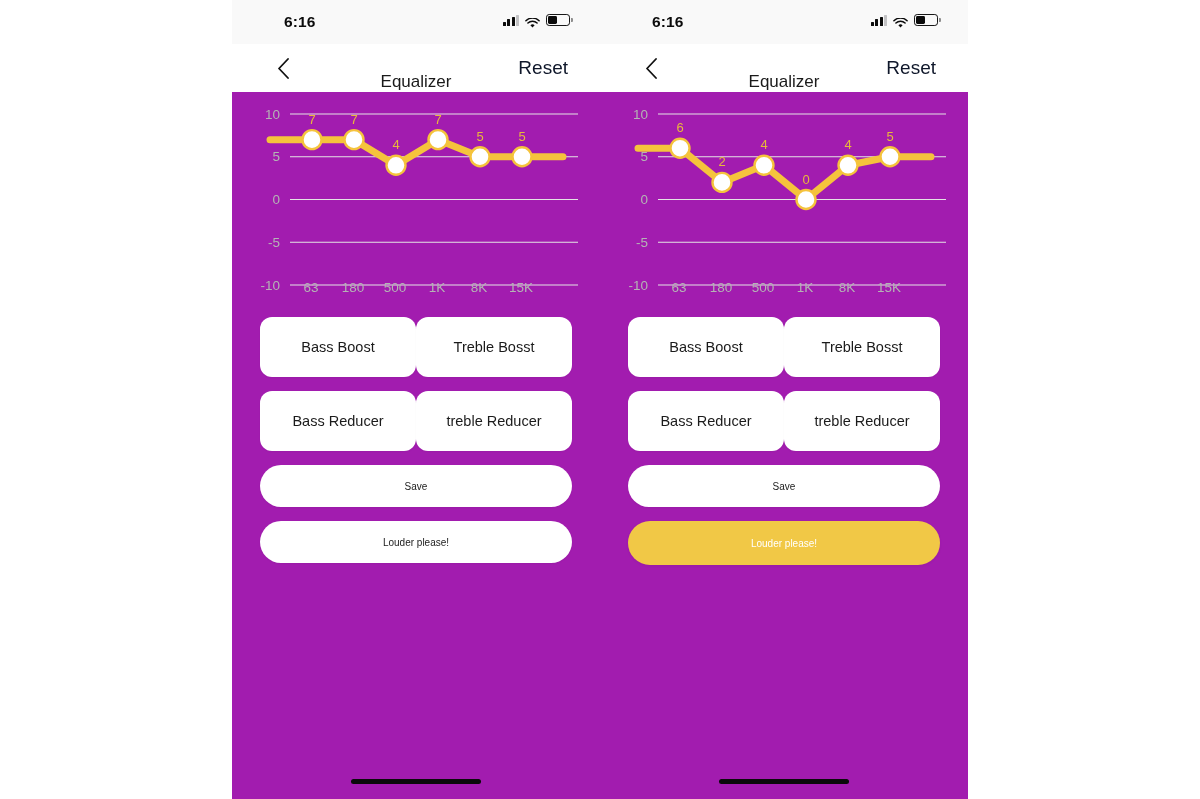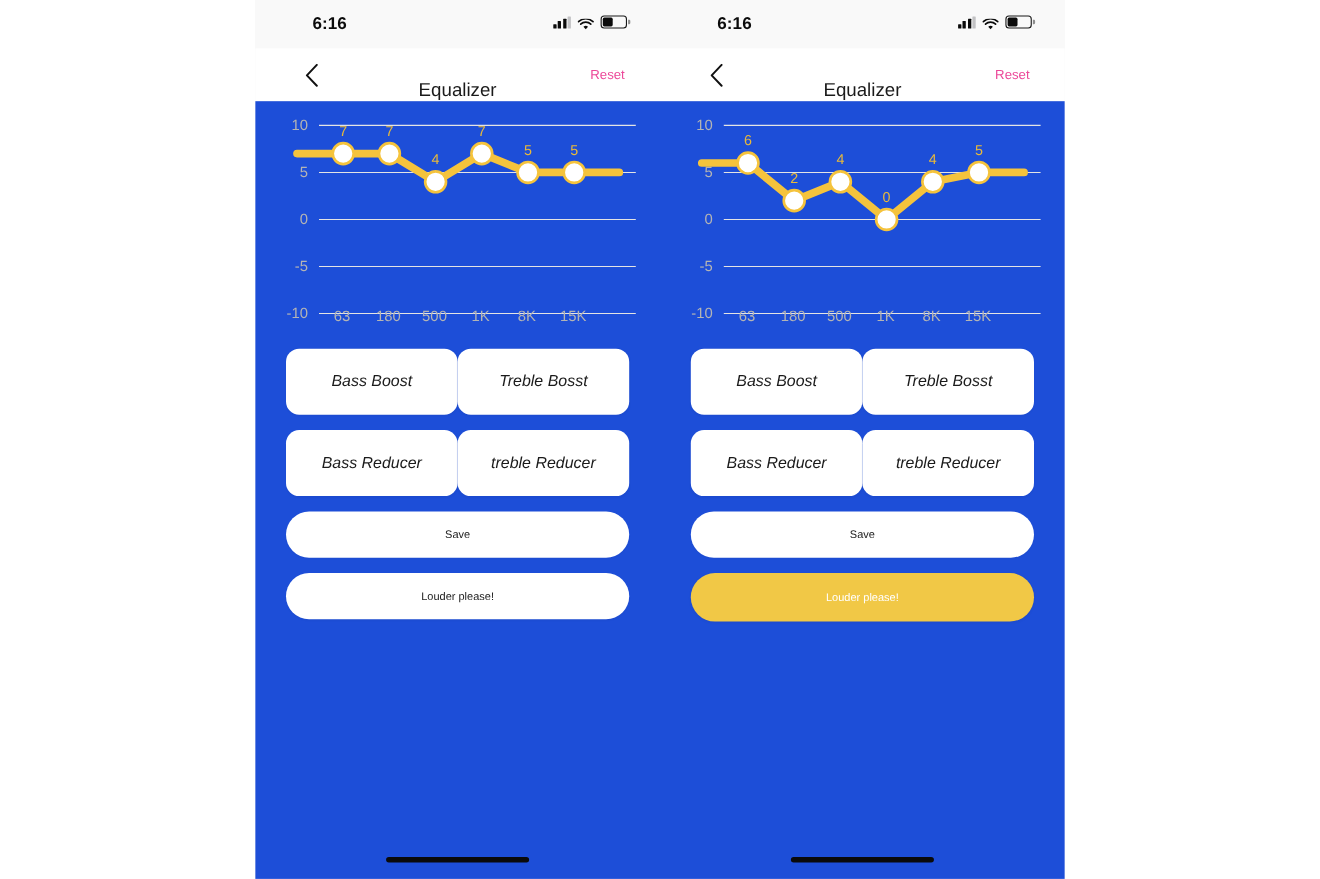--- a/index.html
+++ b/index.html
@@ -59,41 +59,41 @@
     display:flex; align-items:flex-end; justify-content:center;
   }
   .nav-back {
     position:absolute; left:40px; top:50%; transform:translateY(-50%);
     width:22px; height:22px; display:flex; align-items:center; justify-content:center;
     cursor:pointer;
   }
   .nav-title { font-size:17px; color:#1a1a1a; }
   .nav-reset {
     position:absolute; right:32px; top:50%; transform:translateY(-50%);
-    font-size:12px; color:#ec4899; cursor:pointer;
-  }
-
-  
-  .content { position:relative; background:#1d4ed8; height:707px; }
+    font-size:19px; color:#0f172a; cursor:pointer;
+  }
+
+  
+  .content { position:relative; background:#a21caf; height:707px; }
 
   .chartwrap { position:relative; height:225px; }
   .chartwrap svg { display:block; }
 
   .axis-x {
     position:absolute; left:0; right:0; top:188px;
     display:flex; padding-left:58px; padding-right:22px;
   }
   .axis-x span {
     flex:0 0 42px; text-align:center; font-size:13.5px; color:#b4b4b4;
   }
 
   
   .btns { padding:0 28px; }
   .row {
-    display:flex; margin-bottom:14px;font-style:italic;
+    display:flex; margin-bottom:14px;
   }
   .card {
     flex:1 1 0; height:60px; background:#ffffff; border-radius:12px;
     display:flex; align-items:center; justify-content:center;
     font-size:14.5px; color:#1b1b1b; cursor:pointer;
     box-shadow:0 1px 2px rgba(0,0,0,0.045);
   }
   .pill {
     height:42px; background:#ffffff; border-radius:21px;
     display:flex; align-items:center; justify-content:center;

